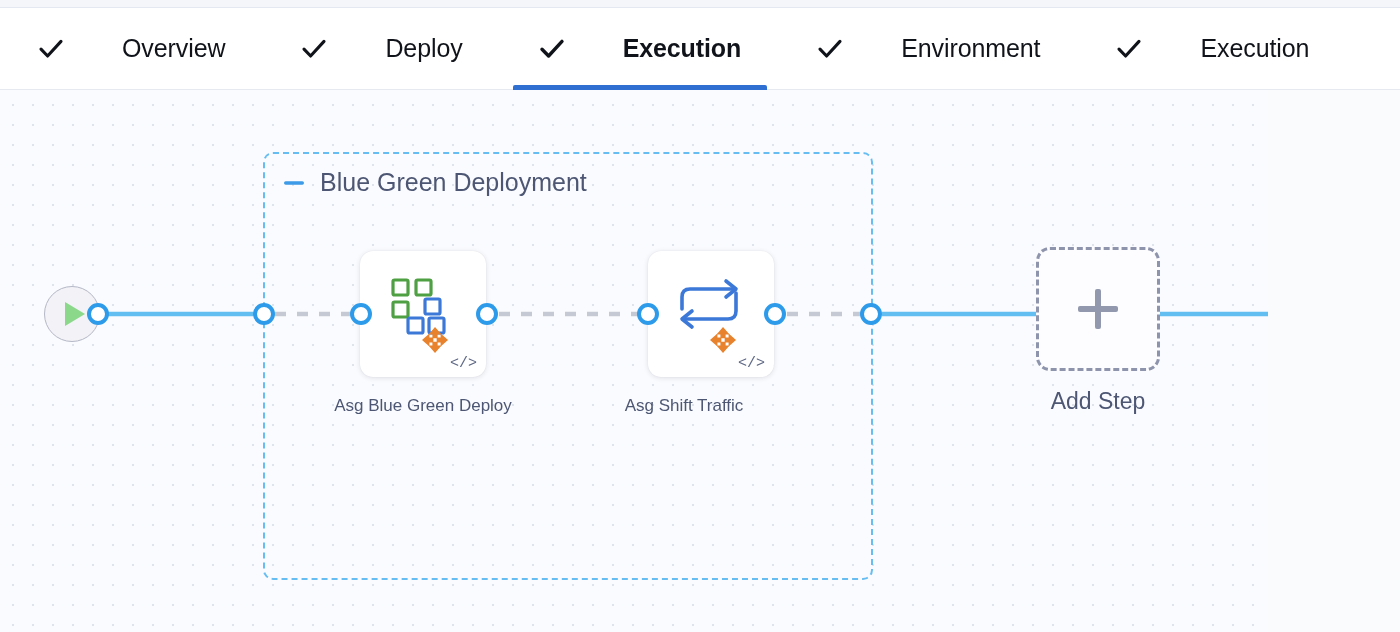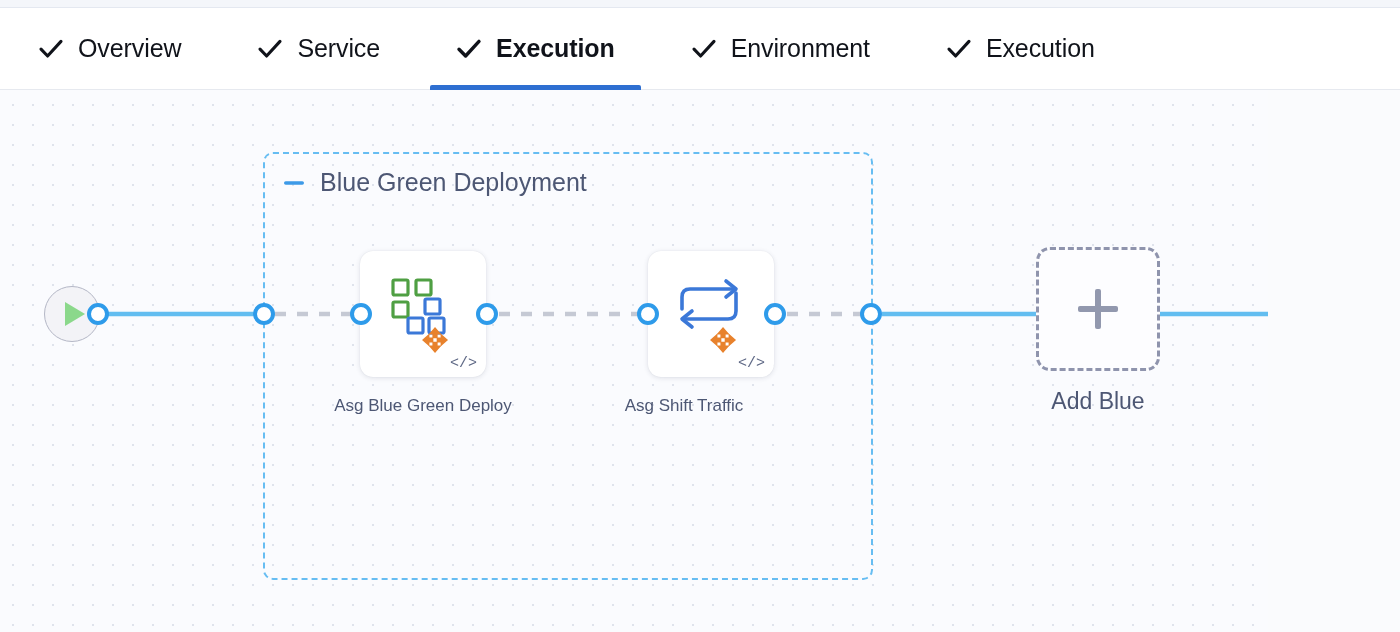--- a/index.html
+++ b/index.html
@@ -53,20 +53,21 @@
     margin-right: 14px;
     flex: none;
     display: block;
   }
   .tab .check svg { display: block; }
   .tab .tab-label {
     font-size: 25px;
     color: #10131a;
     letter-spacing: -0.1px;
     white-space: nowrap;
+    margin-left: 44px;
   }
   .tab.active .tab-label { font-weight: bold; }
   .tab.active .tab-underline {
     position: absolute;
     left: -26px;
     right: -26px;
     bottom: -1px;
     height: 5px;
     background: #2e6fd1;
     border-radius: 2px 2px 0 0;
@@ -264,21 +265,21 @@
     <span class="tab-label">Overview</span>
 
   </div>
 
   <div class="tab">
     <span class="check">
       <svg width="26" height="26" viewBox="0 0 26 26">
           <path d="M3 13.2 L9.6 20 L23 5.4" fill="none" stroke="#10131a" stroke-width="3.1" stroke-linecap="round" stroke-linejoin="round"></path>
         </svg>
     </span>
-    <span class="tab-label">Service</span>
+    <span class="tab-label">Deploy</span>
 
   </div>
 
   <div class="tab active">
     <span class="check">
       <svg width="26" height="26" viewBox="0 0 26 26">
           <path d="M3 13.2 L9.6 20 L23 5.4" fill="none" stroke="#10131a" stroke-width="3.4" stroke-linecap="round" stroke-linejoin="round"></path>
         </svg>
     </span>
     <span class="tab-label">Execution</span>
@@ -393,15 +394,15 @@
         </g>
       </svg>
     </span>
     <span class="code-badge">&lt;/&gt;</span>
   </div>
   <div class="step-label" style="left:574px; top:305px;">Asg Shift Traffic</div>
 
   <div class="add-step-box">
     <span class="plus"></span>
   </div>
-  <div class="add-step-label">Add Blue</div>
+  <div class="add-step-label">Add Step</div>
 
 </div>
 
 </body></html>

